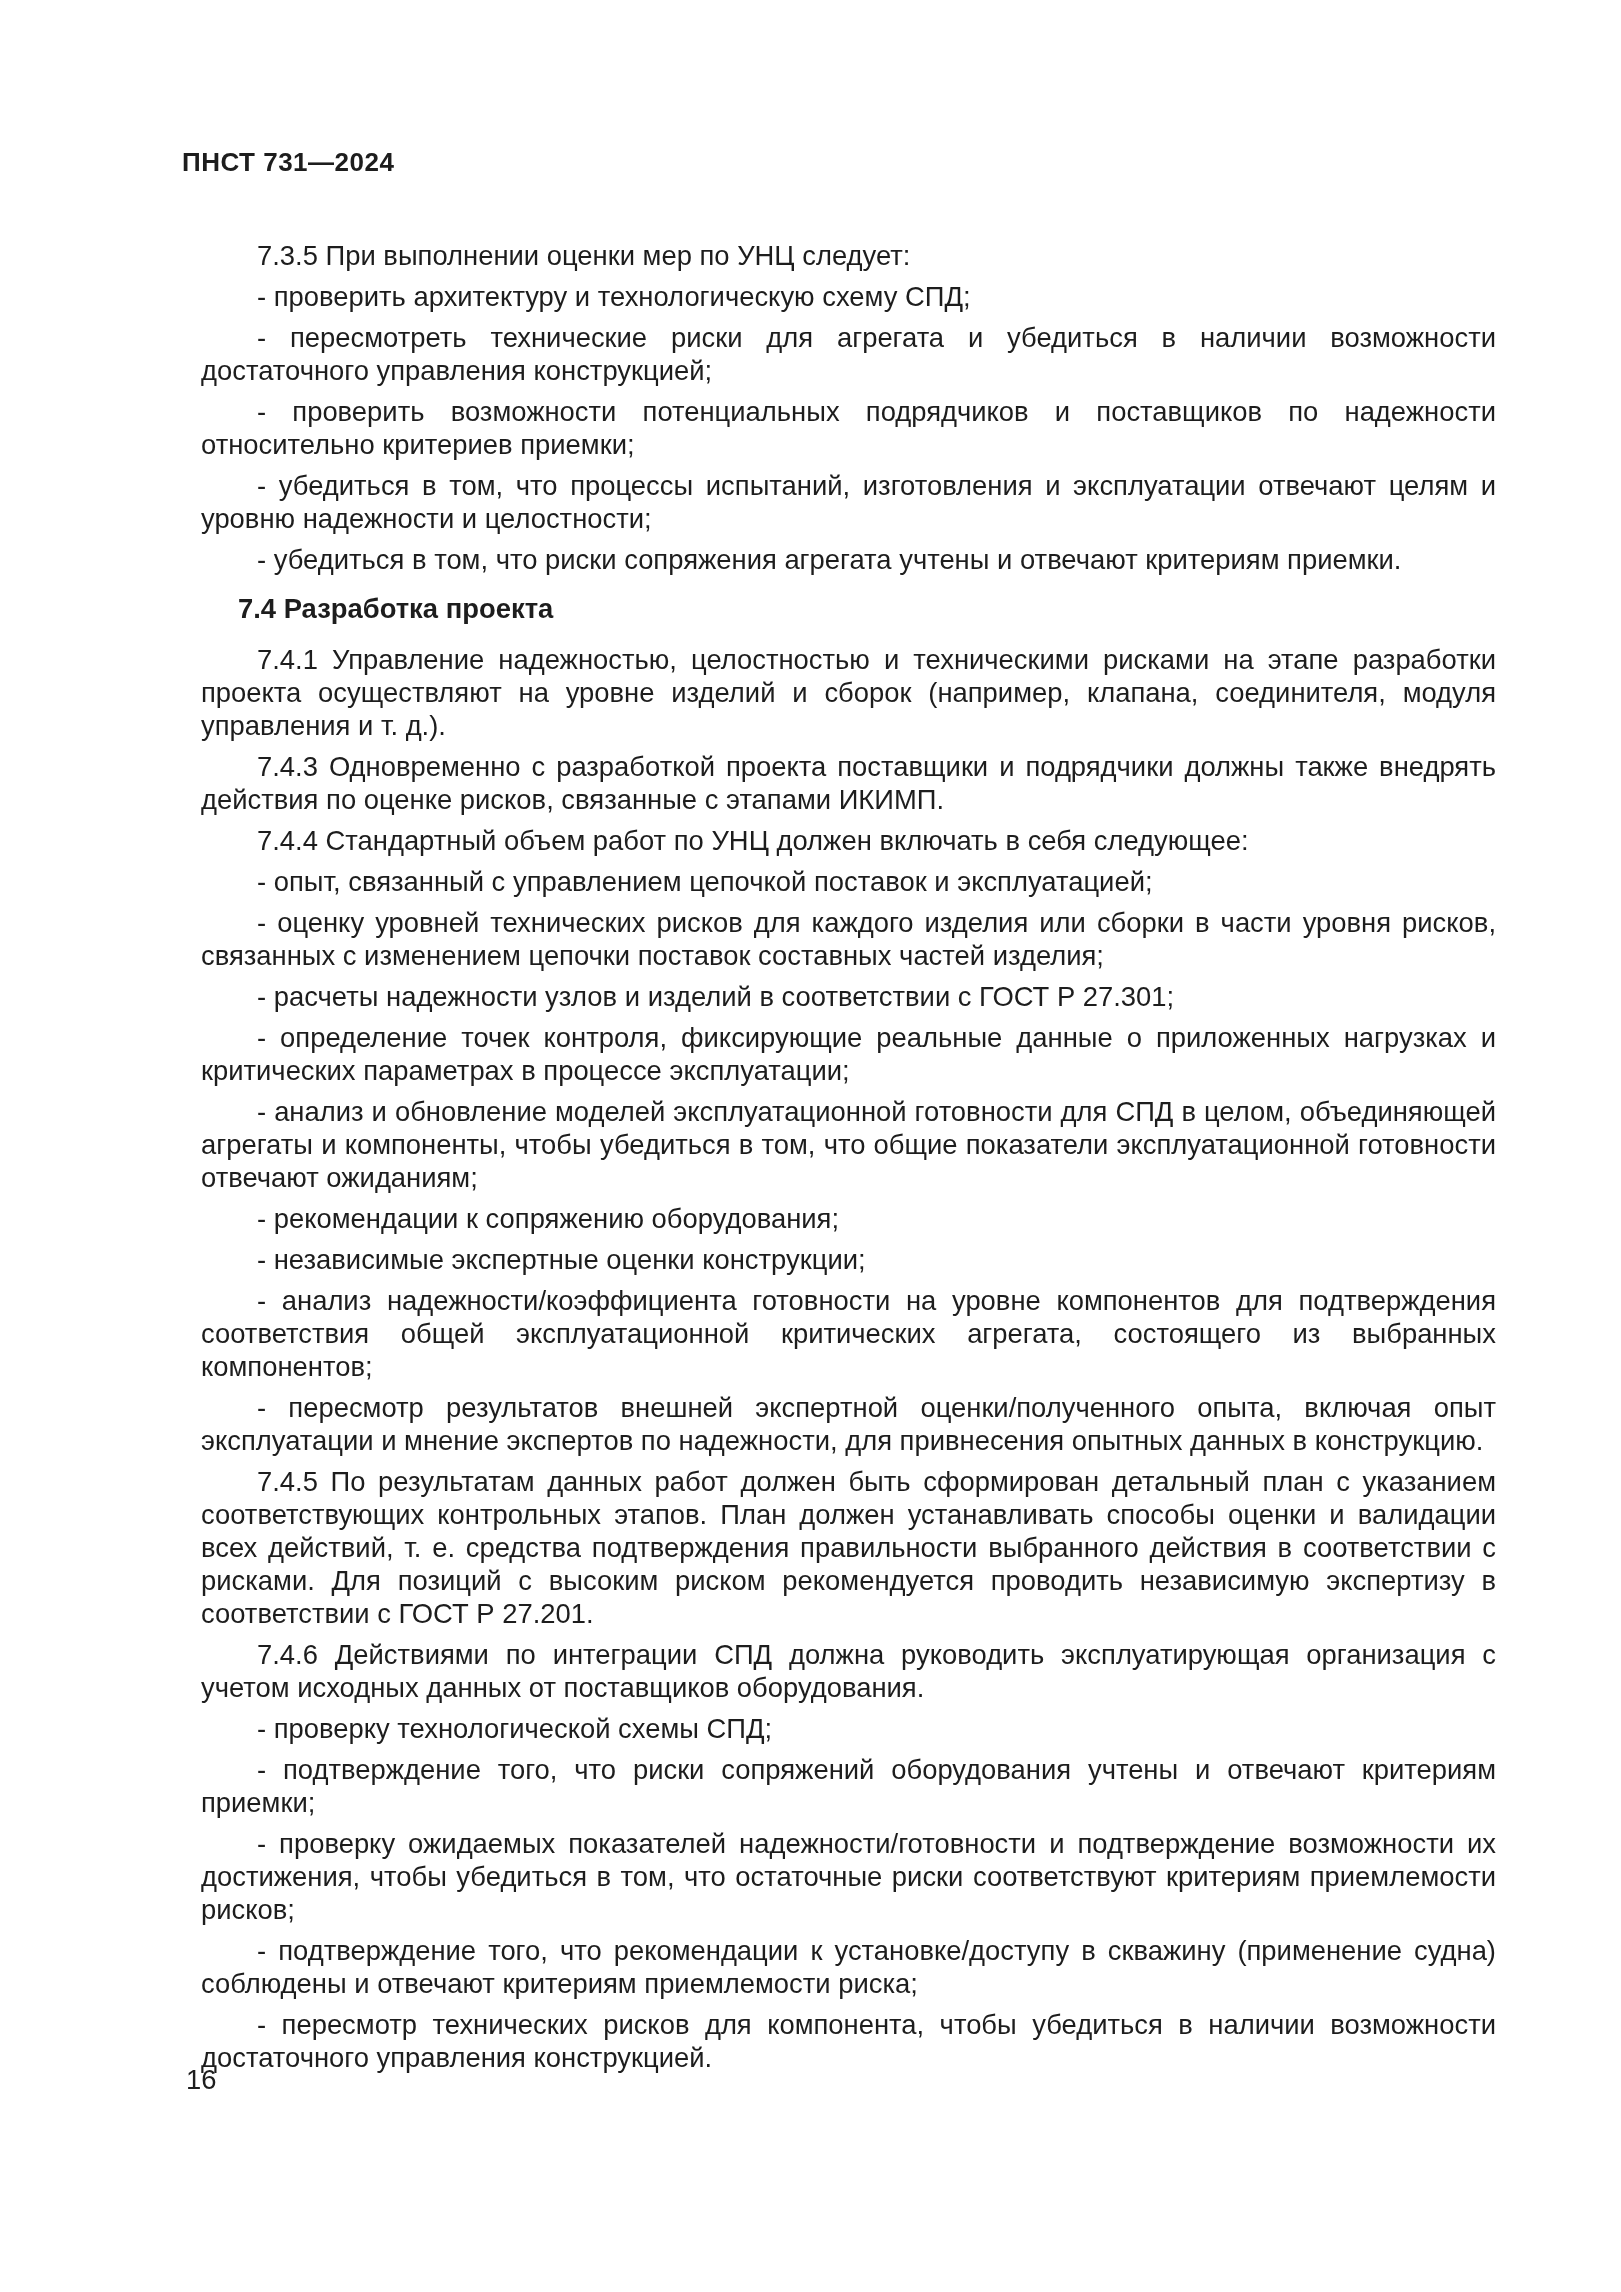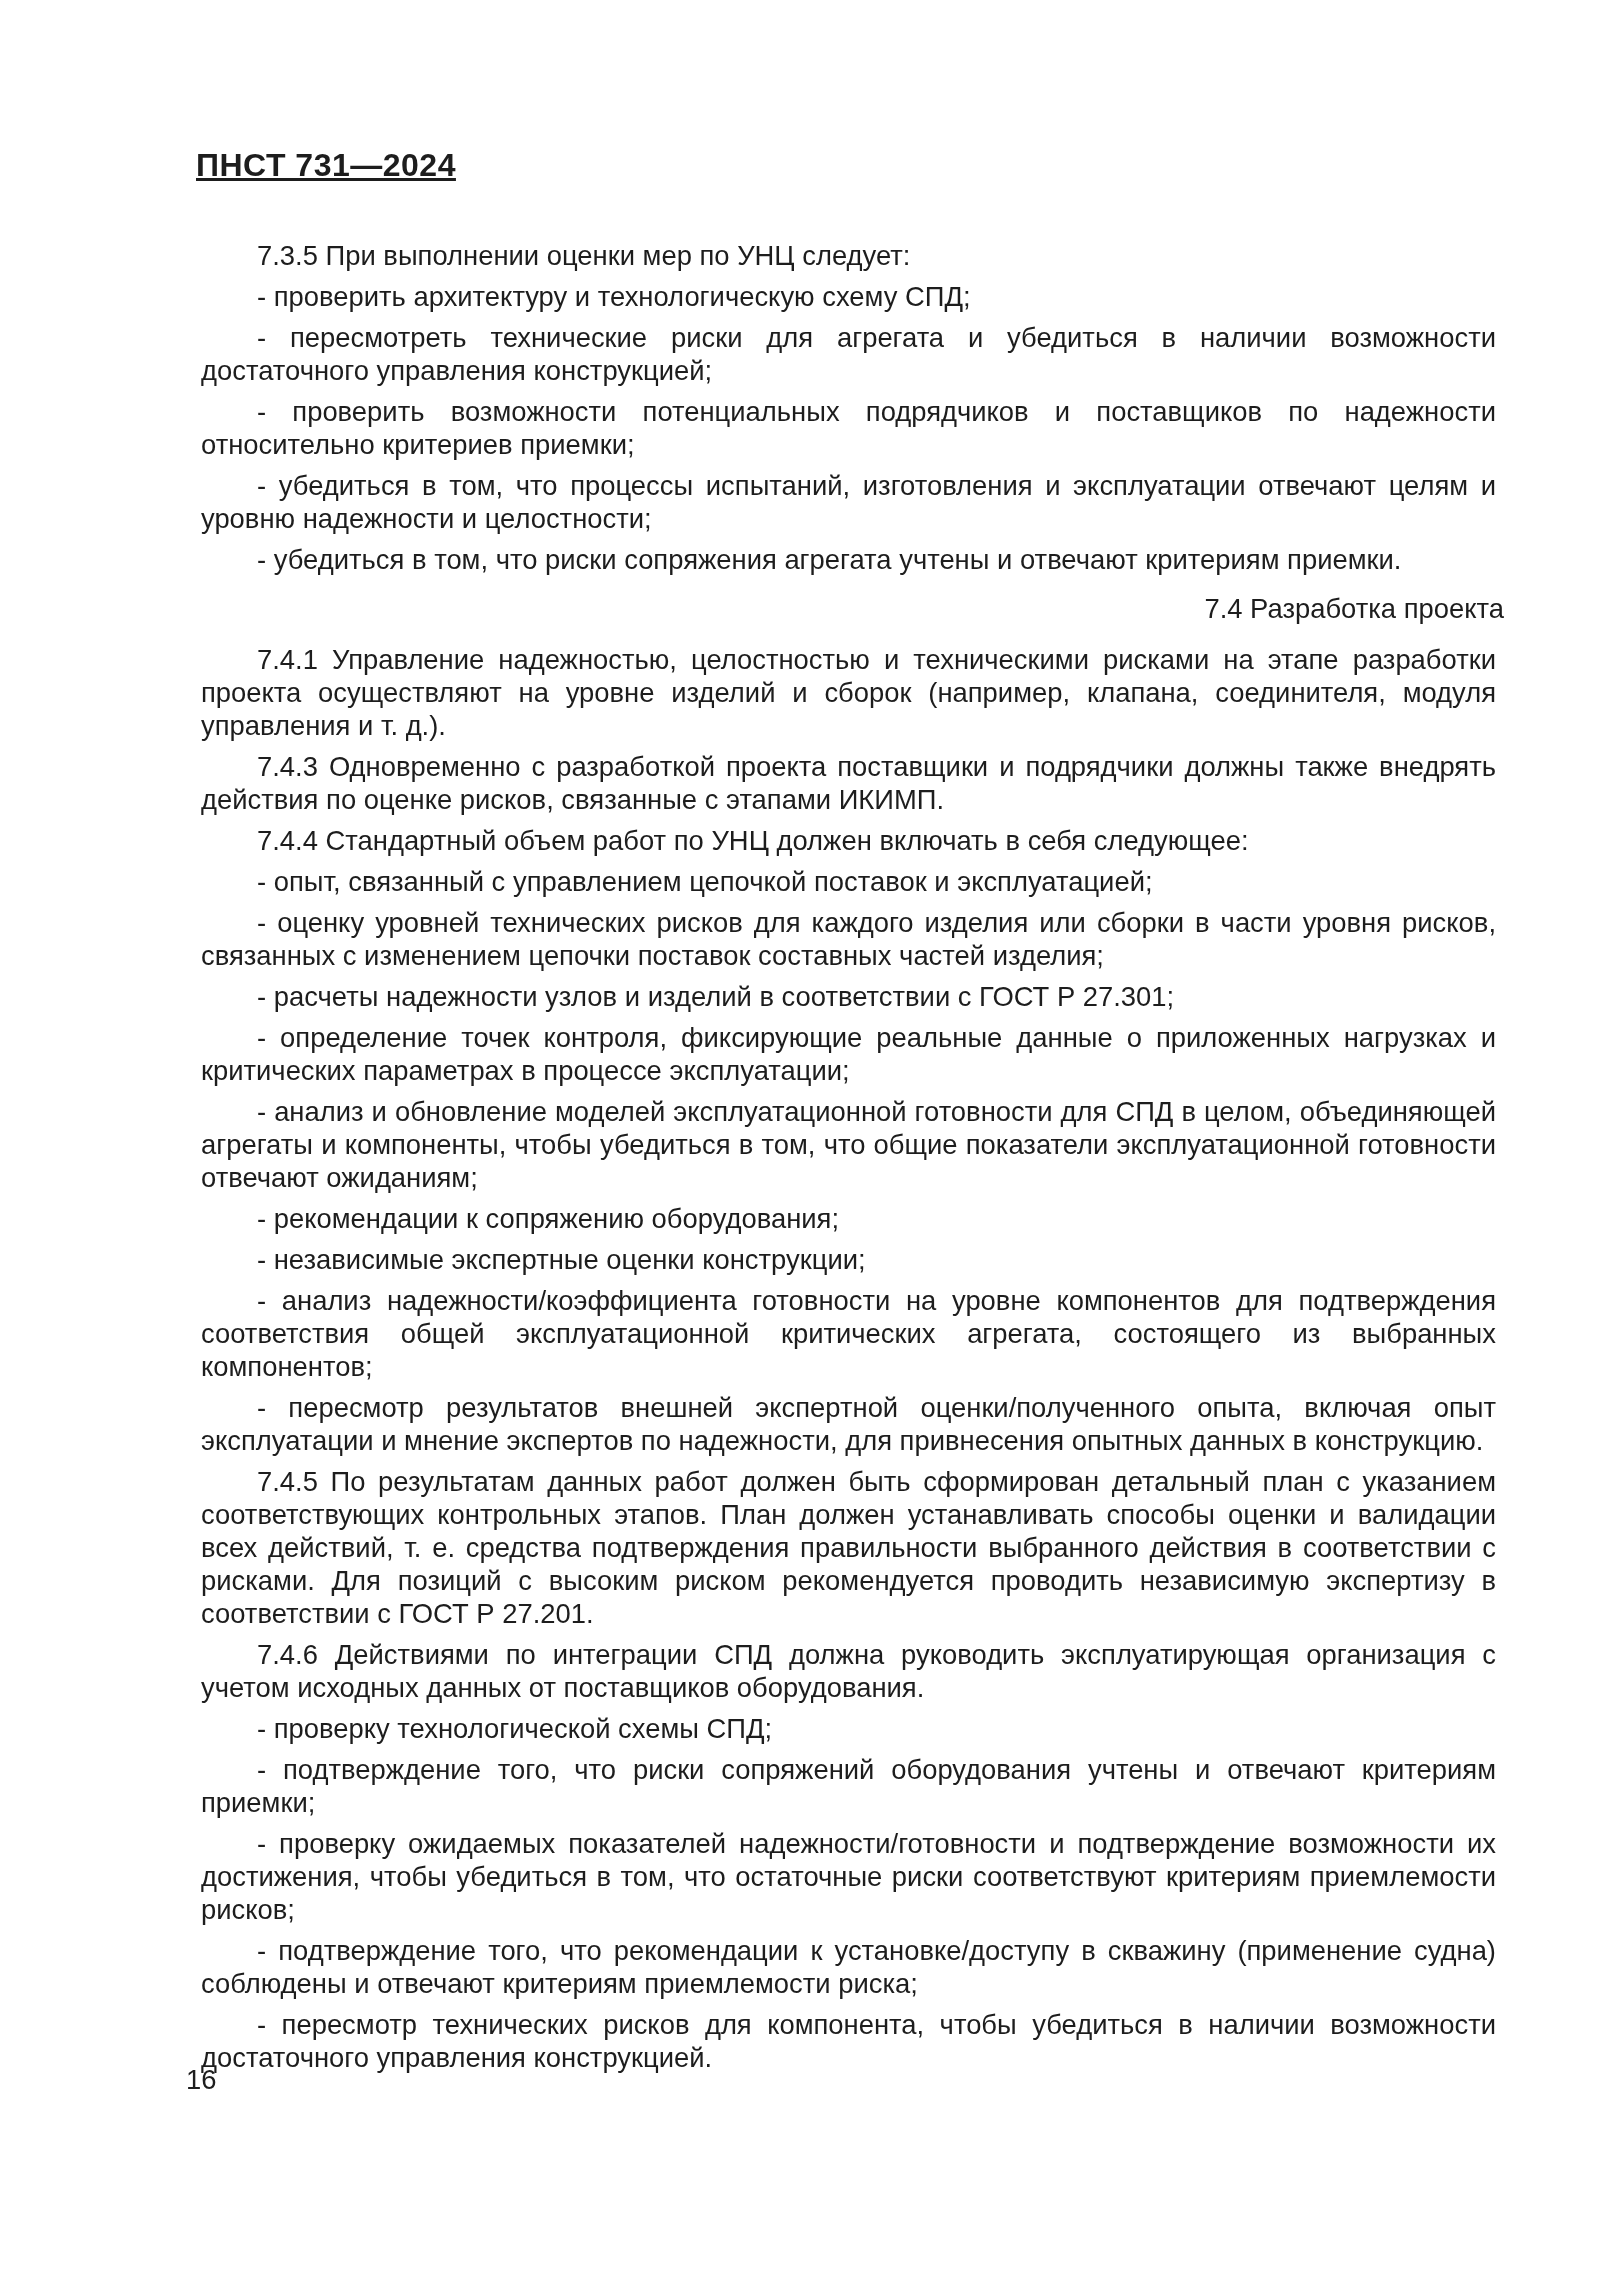--- a/index.html
+++ b/index.html
@@ -15,49 +15,48 @@
     color: #1d1d1d;
     overflow: hidden;
   }
   .page {
     position: absolute;
     inset: 0;
     background: #ffffff;
   }
   .running-header {
     position: absolute;
-    left: 196px;
+    left: 182px;
     top: 147px;
-    font-size: 32px;
+    font-size: 26px;
     font-weight: bold;
     letter-spacing: 0.5px;
     white-space: nowrap;
-    text-decoration: underline;
   }
   .text-block {
     position: absolute;
     left: 193px;
     top: 231px;
     width: 1311px;
     font-size: 27.4px;
     line-height: 33px;
     text-align: justify;
   }
   .text-block p {
     margin: 8px;
     padding: 0;
   }
   .para {
     text-indent: 56px;
   }
   .heading {
-    font-weight: normal;
+    font-weight: bold;
     text-indent: 0;
     margin: 15.7px 0 18.6px 45px !important;
-    text-align: right;
+    text-align: left;
   }
   .page-number {
     position: absolute;
     left: 186px;
     top: 2064px;
     font-size: 27.4px;
   }
 </style>
 </head>
 <body>

